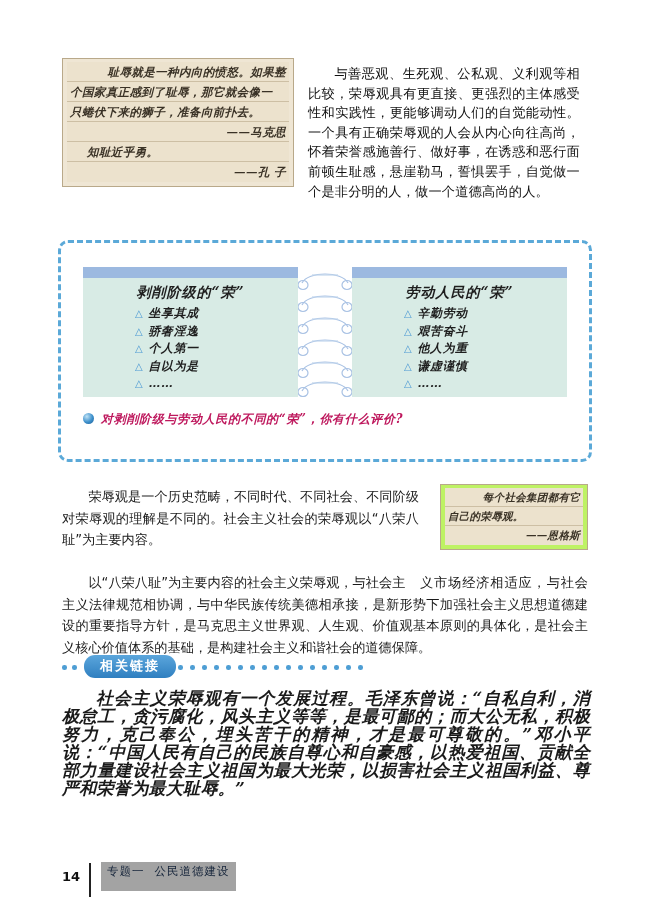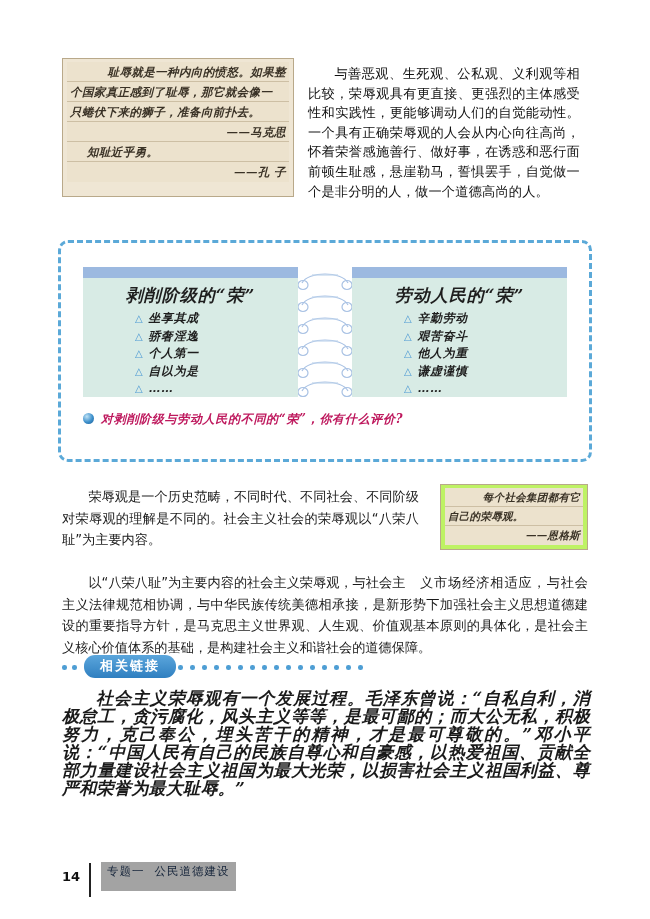--- a/index.html
+++ b/index.html
@@ -30,21 +30,21 @@
   }
 
   
   .quote-card {
     position: absolute;
     left: 62px; top: 0px;
     width: 232px;
     background: #efe6d4;
     border: 1px solid #b9a98a;
     box-sizing: border-box;
-    padding: 3px 4px 14px 4px;
+    padding: 3px 4px 4px 4px;
   }
   .quote-card .ruled-line {
     background: #ece2cd;
     border-bottom: 1px solid #cdbfa4;
     height: 20px;
     line-height: 20px;
     font-size: 11.5px;
     font-family: "DejaVu Serif", "Liberation Serif", serif;
     font-style: italic;
     font-weight: bold;
@@ -106,21 +106,21 @@
     background: #9cb9e0;
     width: 100%;
   }
   .nb-body {
     padding: 6px 0 0 0;
     height: 119px;
     box-sizing: border-box;
   }
   .nb-title {
     text-align: center;
-    font-size: 17px;
+    font-size: 14px;
     font-family: "DejaVu Serif", "Liberation Serif", serif;
     font-weight: bold;
     font-style: italic;
     color: #1e1e1e;
     letter-spacing: 1px;
     margin-bottom: 3px;
   }
   .nb-list {
     list-style: none;
     margin: 0;

